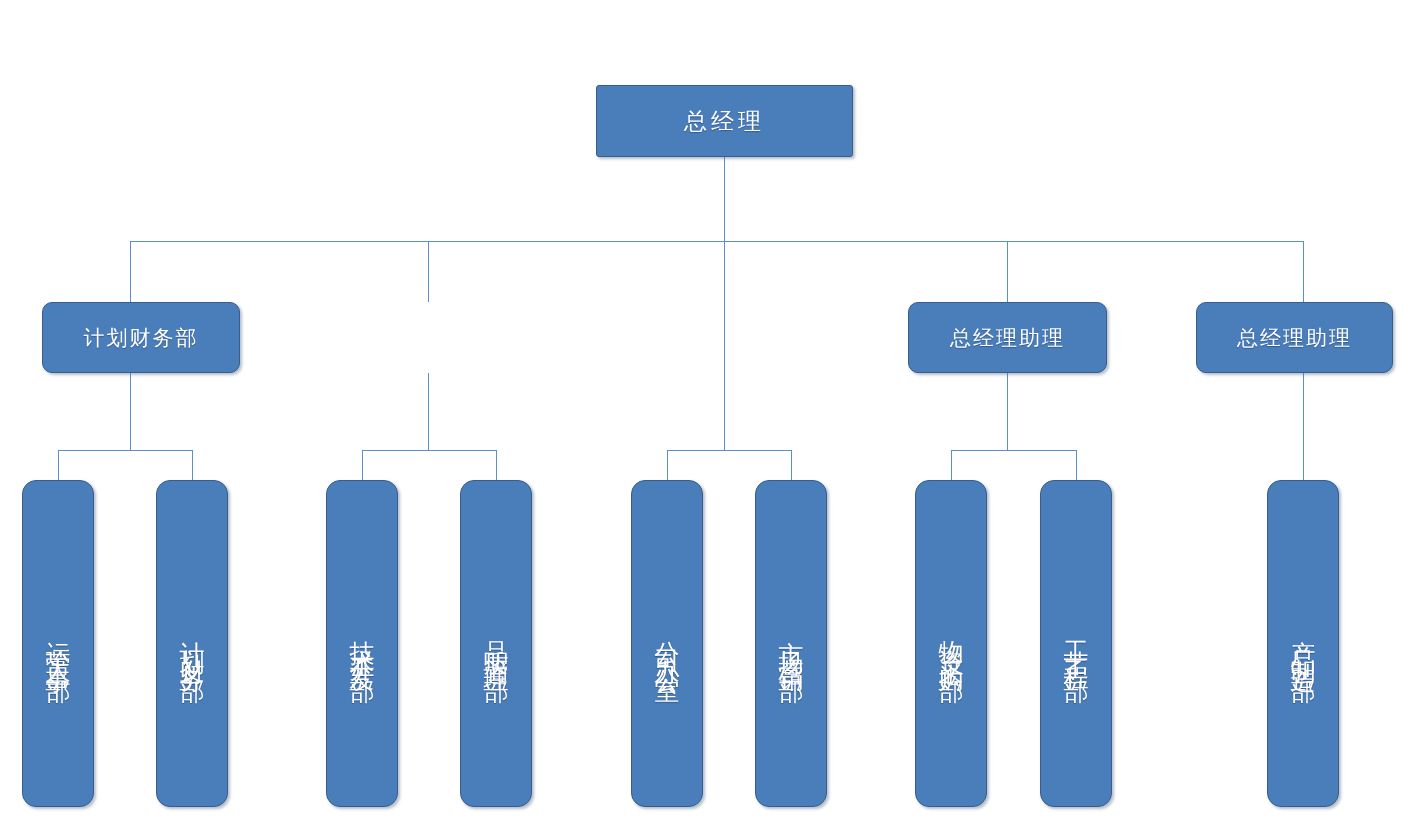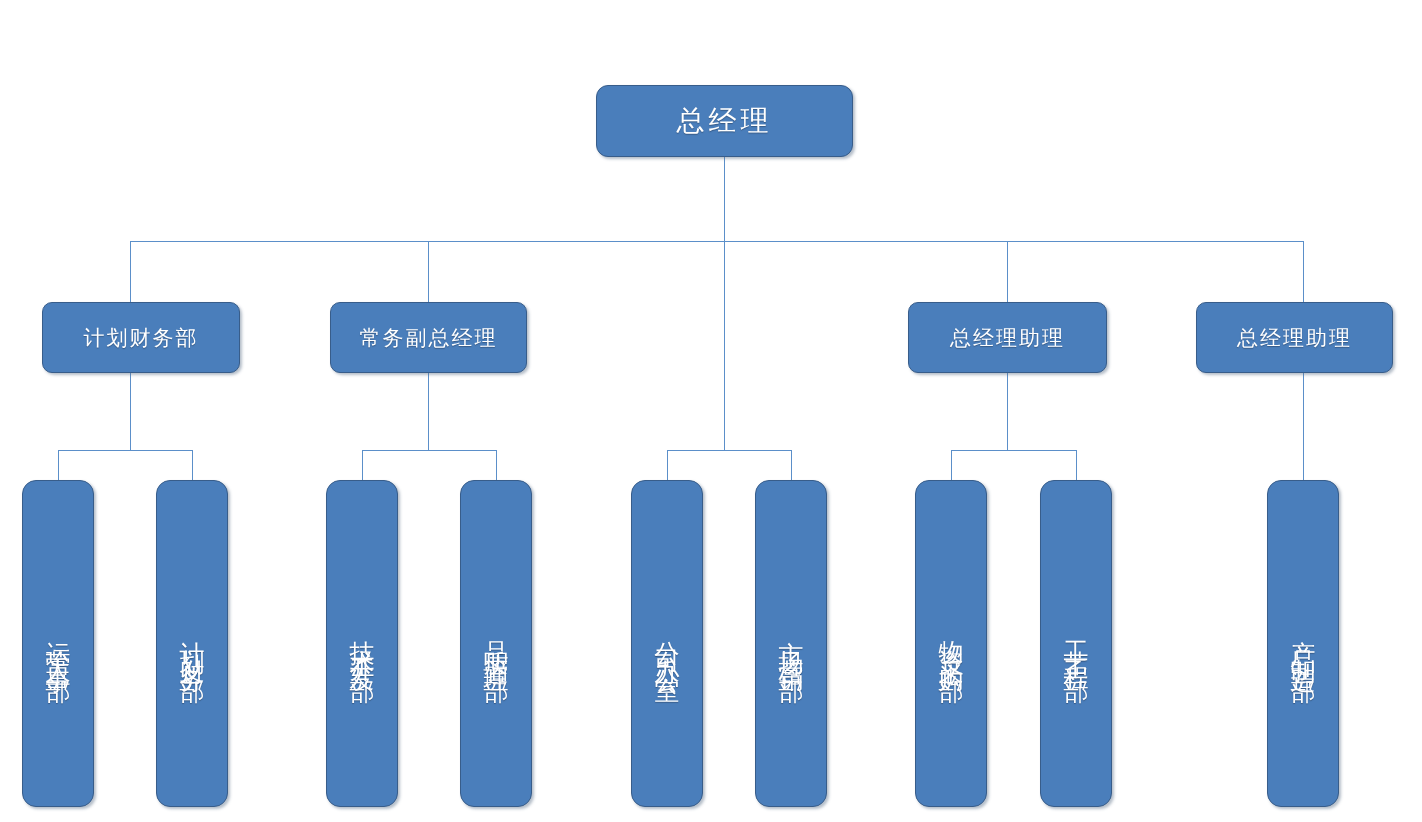--- a/index.html
+++ b/index.html
@@ -38,23 +38,23 @@
     display: flex;
     align-items: center;
     justify-content: center;
     color: #FFFFFF;
     text-shadow: 0 1px 1px rgba(40,60,90,0.55);
     -webkit-font-smoothing: antialiased;
   }
 
   
   .node.level1 {
-    font-size: 28px;
+    font-size: 23px;
     letter-spacing: 4px;
-    border-radius: 12px;
+    border-radius: 3px;
   }
 
   
   .node.level2 {
     font-size: 21px;
     letter-spacing: 2px;
     border-radius: 10px;
   }
 
   
@@ -108,23 +108,20 @@
   <div class="conn v" style="left:1303px; top:373px; height:107px;"></div>
 
   <div class="node level1" style="left:596px; top:85px; width:257px; height:72px;">
     <span>总经理</span>
   </div>
 
   <div class="node level2" style="left:42px; top:302px; width:198px; height:71px;">
     <span>计划财务部</span>
   </div>
 
-  <div class="node level2" style="left:330px; top:302px; width:197px; height:71px;">
-    <span>常务副总经理</span>
-  </div>
 
   <div class="node level2" style="left:908px; top:302px; width:199px; height:71px;">
     <span>总经理助理</span>
   </div>
 
   <div class="node level2" style="left:1196px; top:302px; width:197px; height:71px;">
     <span>总经理助理</span>
   </div>
 
   <div class="node level3" style="left:22px; top:480px; width:72px; height:327px;">

